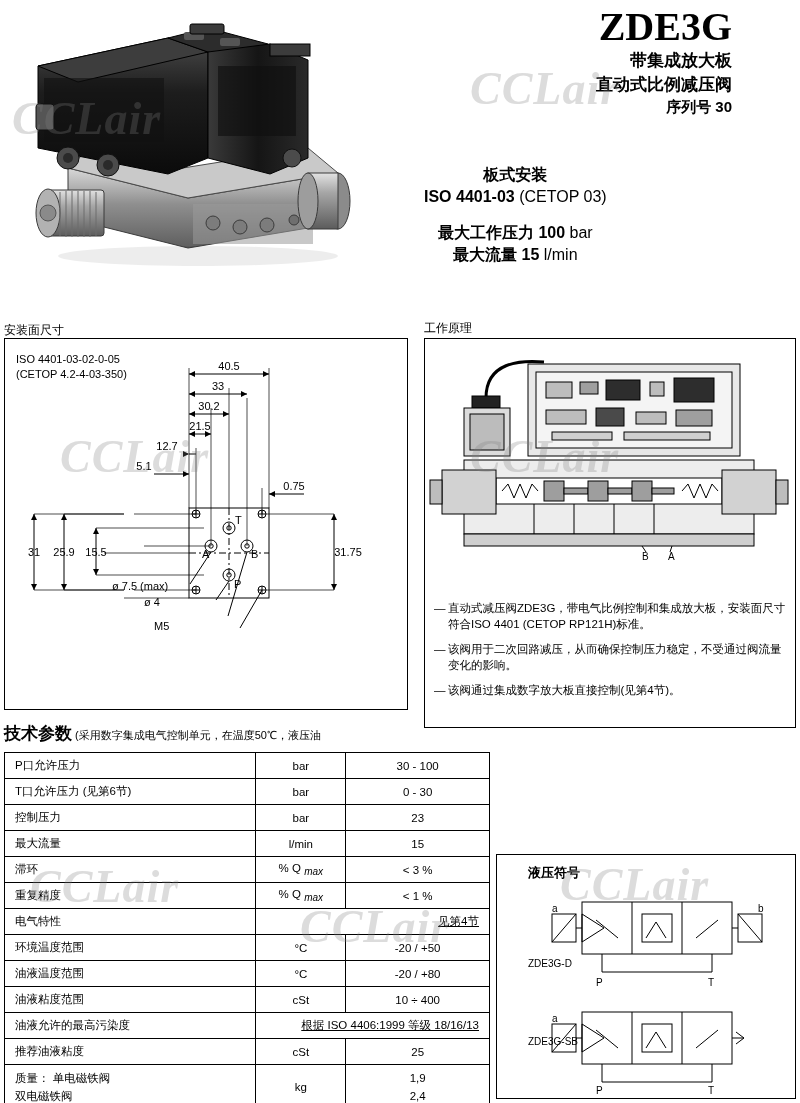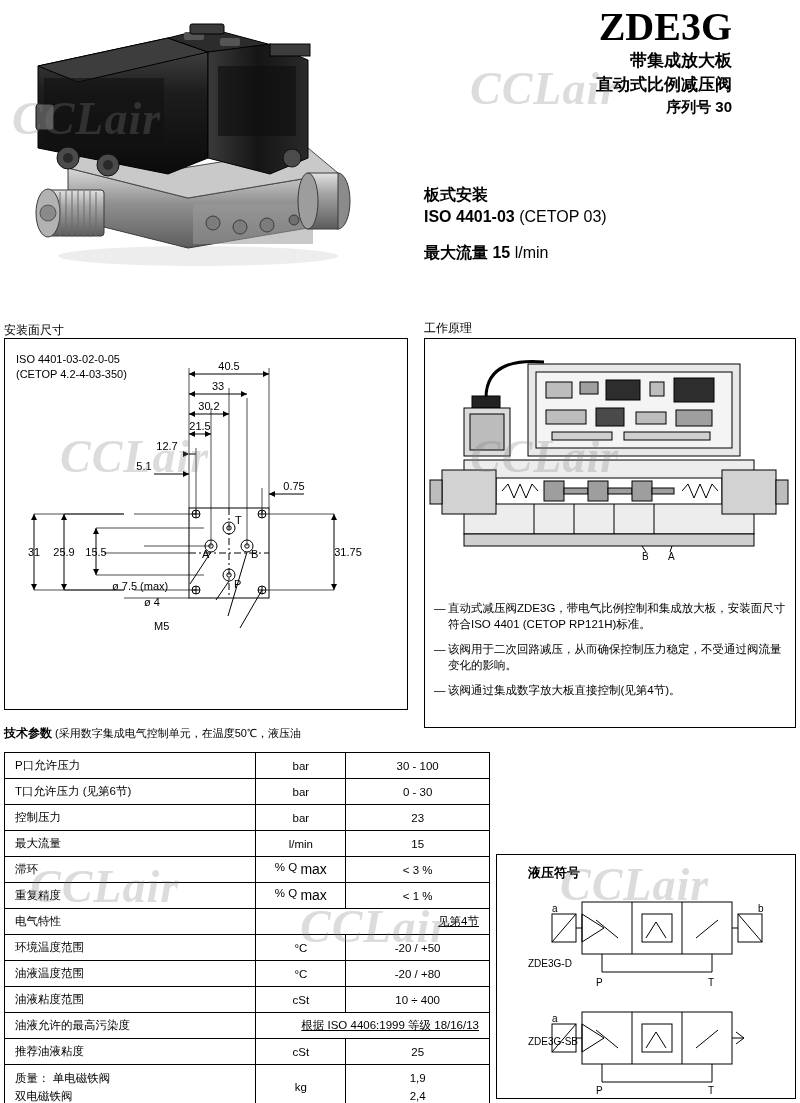--- a/index.html
+++ b/index.html
@@ -39,21 +39,21 @@
     position:absolute; right:8px; top:6px; width:380px;
     text-align:right;
   }
   .title {
     font-family:"Liberation Serif", serif;
     font-weight:bold; font-size:40px; line-height:42px; letter-spacing:0px;
   }
   .subtitle { font-size:17px; font-weight:bold; line-height:22px; margin-top:2px;}
   .serial  { font-size:15px; font-weight:bold; line-height:20px; margin-top:1px;}
 
-  .spec-block { position:absolute; left:424px; top:184px; text-align:left; }
+  .spec-block { position:absolute; left:424px; top:164px; text-align:center; }
   .spec-line { font-size:16px; line-height:22px; }
   .b { font-weight:bold; }
   .spec-gap { height:14px; }
 
   
   .photo-area { position:absolute; left:8px; top:8px; width:400px; height:300px; }
   svg.block { display:block; }
 
   
   .cap { position:absolute; font-size:12px; }
@@ -70,39 +70,39 @@
   .install-label { position:absolute; left:16px; top:352px; font-size:11px; line-height:15px; }
 
   
   .bullets { position:absolute; left:434px; top:600px; width:352px; }
   .bullet { display:flex; font-size:11.5px; line-height:16px; margin-bottom:9px; }
   .bullet .dash { width:14px; flex:0 0 14px; }
   .bullet .btxt { flex:1; }
 
   
   .tech-head { position:absolute; left:4px; top:726px; width:470px; font-size:11px; line-height:15px;}
-  .tech-head .strong { font-size:12px; font-weight:bold; }
+  .tech-head .strong { font-size:17px; font-weight:bold; }
 
   table.tech {
     position:absolute; left:4px; top:752px;
     border-collapse: collapse;
     width:486px;
     font-size:11.5px;
   }
   table.tech td {
     border:1px solid #000;
     padding:4px 10px;
     height:26px;
     vertical-align:middle;
   }
   table.tech td.c1 { width:252px; }
   table.tech td.c2 { width:90px; text-align:center; }
   table.tech td.c3 { width:144px; text-align:center; }
   table.tech td.span2 { text-align:right;text-decoration:underline; }
-  .sub { font-size:14px; vertical-align:sub; }
+  .sub { font-size:10px; vertical-align:sub;font-style:italic; }
   .two-line { line-height:18px;margin-top:24px; }
 
   
   .sym-label { font-size:10px; }
 </style>
 </head>
 <body>
 
 <div class="page">
 
@@ -190,20 +190,25 @@
   </div>
 
   <div class="spec-block">
     <div class="spec-line b">板式安装</div>
     <div class="spec-line">
       <span class="b">ISO 4401-03</span>
       <span>(CETOP 03)</span>
     </div>
     <div class="spec-gap"></div>
     <div class="spec-line">
+      <span class="b">最大工作压力</span>
+      <span class="b">100</span>
+      <span>bar</span>
+    </div>
+    <div class="spec-line">
       <span class="b">最大流量</span>
       <span class="b">15</span>
       <span>l/min</span>
     </div>
   </div>
 
   <div class="cap cap-install">安装面尺寸</div>
   <div class="cap cap-principle">工作原理</div>
 
   <div class="box box-install"></div>

